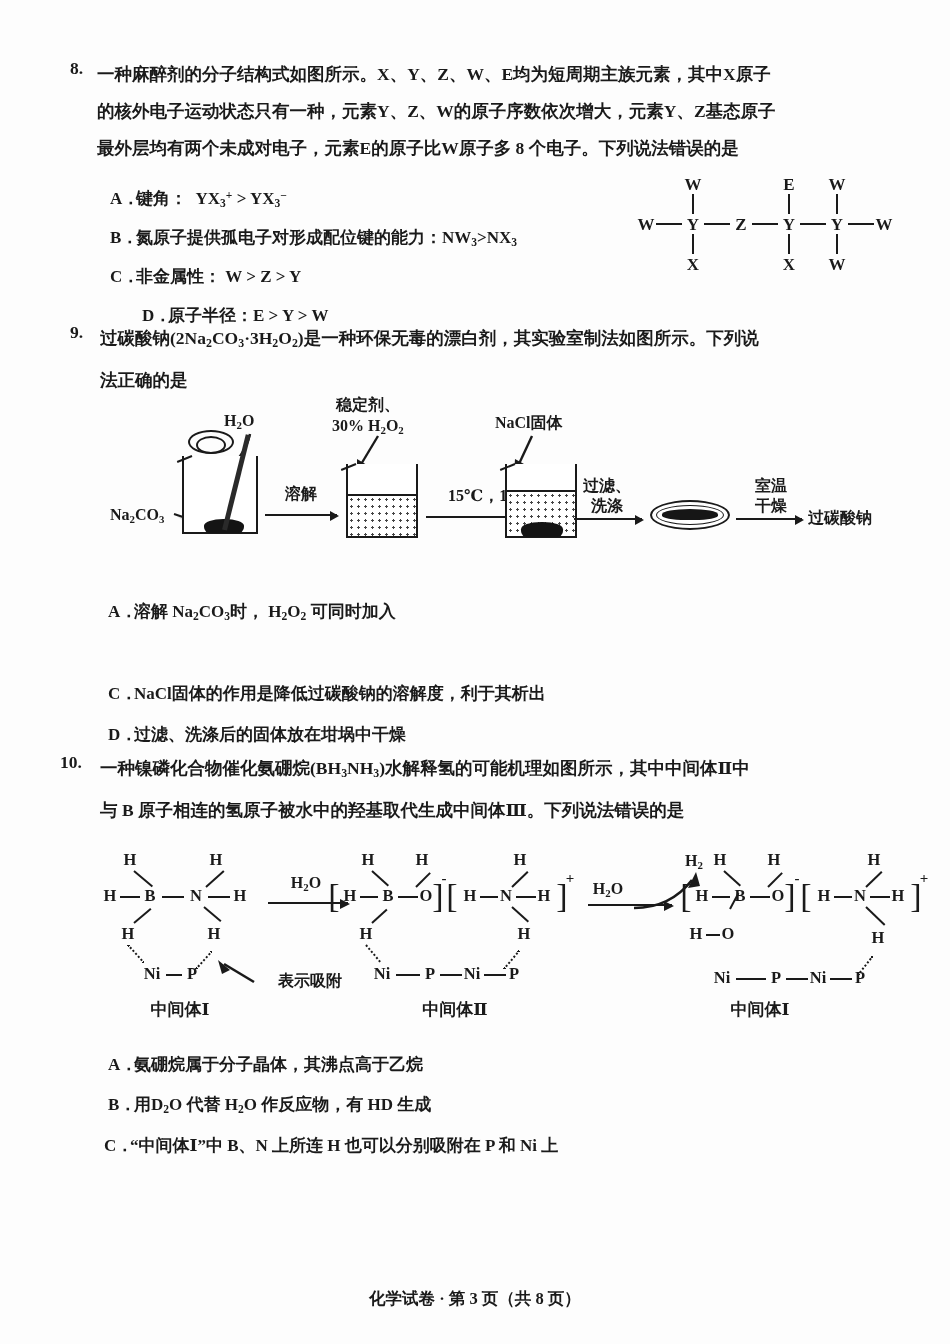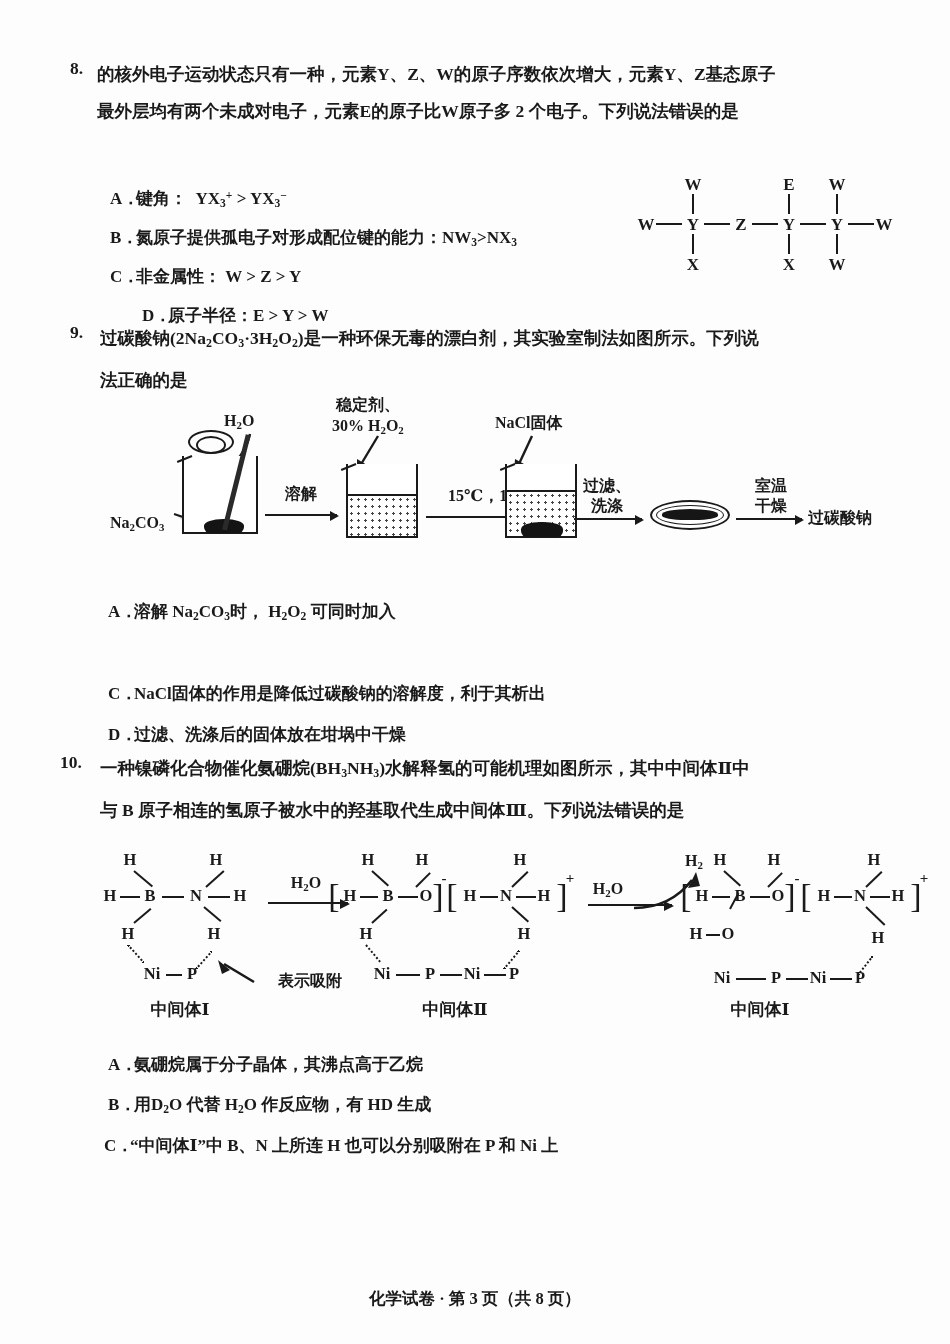--- a/index.html
+++ b/index.html
@@ -196,22 +196,23 @@
     text-align: center; font-size: 16.5px; font-weight: bold;
   }
 </style>
 </head>
 <body>
 
 <div class="page">
 
   <div class="qnum" style="left:70px; top:58px;">8.</div>
   <div class="qbody" style="left:97px; top:56px; width:790px;">
+    <div>一种麻醉剂的分子结构式如图所示。X、Y、Z、W、E均为短周期主族元素，其中X原子</div>
     <div>的核外电子运动状态只有一种，元素Y、Z、W的原子序数依次增大，元素Y、Z基态原子</div>
-    <div>最外层均有两个未成对电子，元素E的原子比W原子多 2 个电子。下列说法错误的是</div>
+    <div>最外层均有两个未成对电子，元素E的原子比W原子多 8 个电子。下列说法错误的是</div>
   </div>
 
   <div class="opt" style="left:110px; top:187px;">
     <span class="lab">A．</span><span>键角：</span>&nbsp;&nbsp;<span>YX<sub>3</sub><sup>+</sup> &gt; YX<sub>3</sub><sup>−</sup></span>
   </div>
   <div class="opt" style="left:110px; top:226px;">
     <span class="lab">B．</span><span>氮原子提供孤电子对形成配位键的能力：</span><span>NW<sub>3</sub>&gt;NX<sub>3</sub></span>
   </div>
   <div class="opt" style="left:110px; top:265px;">
     <span class="lab">C．</span><span>非金属性：</span>&nbsp;<span>W &gt; Z &gt; Y</span>
@@ -258,21 +259,21 @@
   </div>
 
   <div id="q9-fig">
 
     <div class="cap" style="left:114px; top:22px;">H<sub>2</sub>O</div>
     <svg style="position:absolute; left:82px; top:42px; width:70px; height:52px;" viewBox="0 0 70 52">
       <path d="M58 4 C54 22 44 32 34 42" stroke="#1a1a1a" stroke-width="2.5" fill="none"></path>
       <polygon points="34,48 29,36 40,37" fill="#1a1a1a"></polygon>
     </svg>
 
-    <div class="cap" style="left:0px; top:124px;">Na<sub>2</sub>CO<sub>3</sub></div>
+    <div class="cap" style="left:0px; top:116px;">Na<sub>2</sub>CO<sub>3</sub></div>
     <svg style="position:absolute; left:62px; top:108px; width:60px; height:40px;" viewBox="0 0 60 40">
       <path d="M2 18 L44 32" stroke="#1a1a1a" stroke-width="2" fill="none"></path>
       <path d="M2 18 L18 30 L40 33 Z" fill="#1a1a1a" opacity="0.12"></path>
     </svg>
 
     <div class="swirl" style="left:78px; top:42px; width:42px; height:20px;"></div>
     <div class="swirl" style="left:86px; top:48px; width:26px; height:14px;"></div>
     <div class="beaker" style="left:72px; top:68px; width:76px; height:78px;">
       <div class="body"></div>
       <div class="lip"></div>

